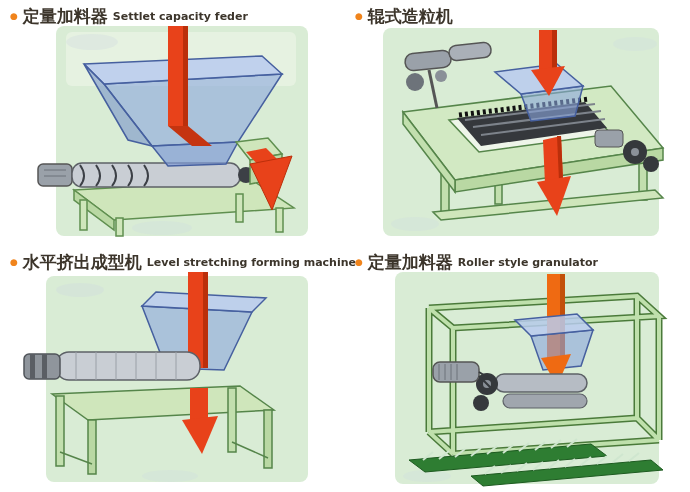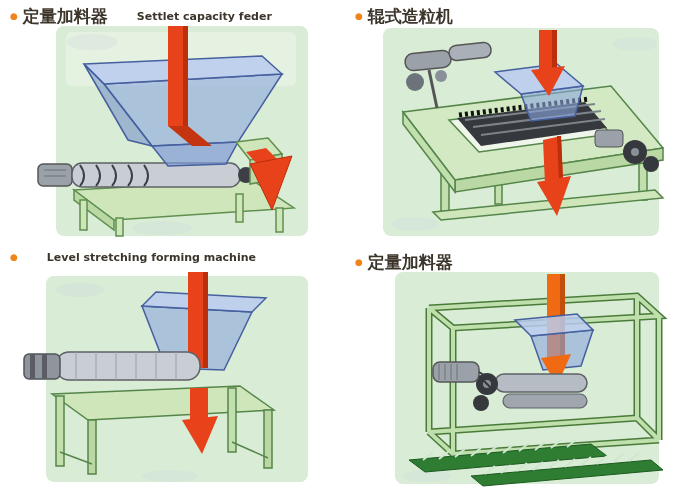--- a/index.html
+++ b/index.html
@@ -15,21 +15,21 @@
     grid-template-rows:246px 246px;
   }
   .panel { position:relative; width:345px; height:246px; }
   .panel-header {
     position:absolute; top:5px; left:10px; right:4px;
     display:flex; align-items:center; gap:5px;
     white-space:nowrap;
   }
   .bullet { color:#f0841c; font-size:9px; line-height:1; }
   .title-cn { font-weight:bold; font-size:17px; color:#3c352b; }
-  .title-en { font-weight:600; font-size:11px; color:#3c352b;margin-left:24px; }
+  .title-en { font-weight:600; font-size:11px; color:#3c352b; }
   svg.illus { position:absolute; top:24px; left:0; display:block; }
 </style>
 </head>
 <body>
 
 <div class="grid">
 
   <section class="panel">
     <div class="panel-header">
       <span class="bullet">●</span>
@@ -135,20 +135,21 @@
         <polygon points="198,116 216,112 218,156 200,160" fill="#e8421a"></polygon>
         <polygon points="212,112 216,112 218,156 214,157" fill="#bb2f0b"></polygon>
         <polygon points="192,158 226,152 212,192" fill="#e8421a"></polygon>
       </g>
     </svg>
   </section>
 
   <section class="panel">
     <div class="panel-header">
       <span class="bullet">●</span>
+      <span class="title-cn">水平挤出成型机</span>
       <span class="title-en">Level stretching forming machine</span>
     </div>
     <svg class="illus" width="345" height="222" viewBox="0 0 345 222">
       <g>
         <rect x="46" y="6" width="262" height="206" rx="8" fill="#d9ecd5"></rect>
         <ellipse cx="80" cy="20" rx="24" ry="7" fill="#cdd9e0" opacity="0.35"></ellipse>
         <ellipse cx="170" cy="206" rx="28" ry="6" fill="#cdd9e0" opacity="0.3"></ellipse>
       </g>
       <g stroke="#46609f" stroke-width="1.5">
         <polygon points="142,36 252,42 224,100 166,98" fill="#8aa6de" fill-opacity="0.6"></polygon>
@@ -178,20 +179,21 @@
         <rect x="190" y="118" width="18" height="34" fill="#e8421a"></rect>
         <polygon points="182,150 218,146 202,184" fill="#e8421a"></polygon>
       </g>
     </svg>
   </section>
 
   <section class="panel">
     <div class="panel-header">
       <span class="bullet">●</span>
       <span class="title-cn">定量加料器</span>
+      <span class="title-en">Roller style granulator</span>
     </div>
     <svg class="illus" width="345" height="222" viewBox="0 0 345 222">
       <g>
         <rect x="50" y="2" width="264" height="212" rx="8" fill="#d9ecd5"></rect>
         <ellipse cx="82" cy="206" rx="24" ry="6" fill="#cdd9e0" opacity="0.3"></ellipse>
       </g>
       <g fill="none">
         <path d="M84,38 L292,26 L314,46 L108,58 L84,38 M84,38 L84,162 M292,26 L292,148 M314,46 L314,170 M108,58 L108,184 M84,162 L292,148 M108,184 L314,170 M84,162 L108,184 M292,148 L314,170" stroke="#4a7a3a" stroke-width="7"></path>
         <path d="M84,38 L292,26 L314,46 L108,58 L84,38 M84,38 L84,162 M292,26 L292,148 M314,46 L314,170 M108,58 L108,184 M84,162 L292,148 M108,184 L314,170 M84,162 L108,184 M292,148 L314,170" stroke="#bfe0ac" stroke-width="4"></path>
       </g>

